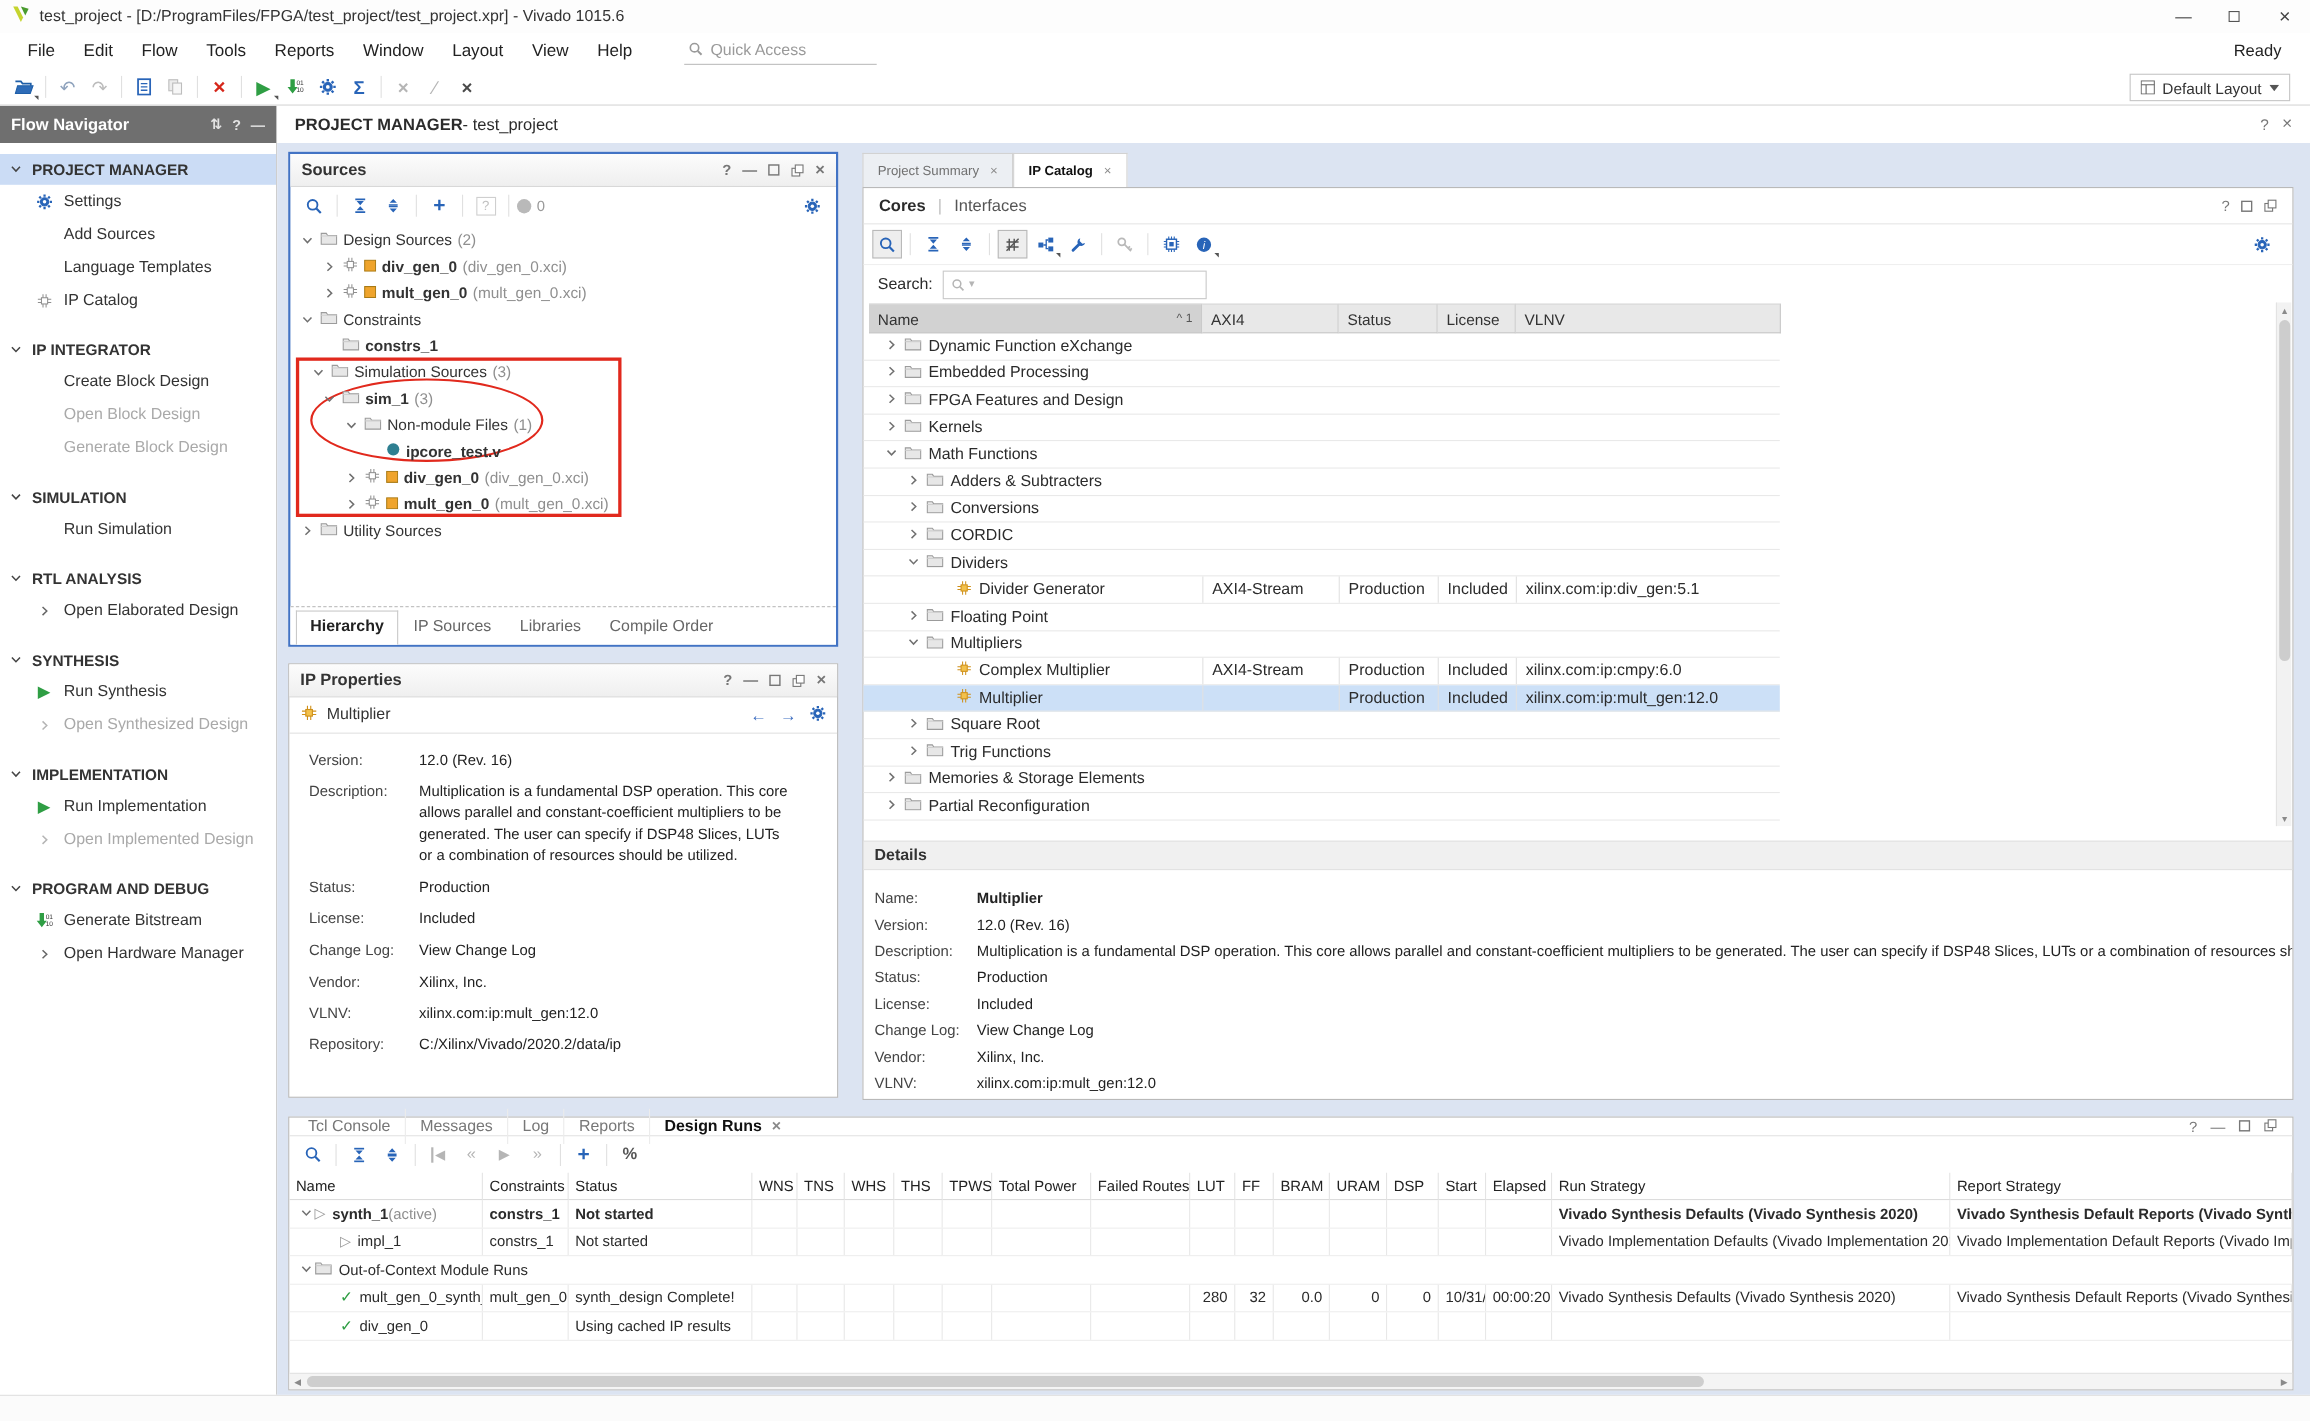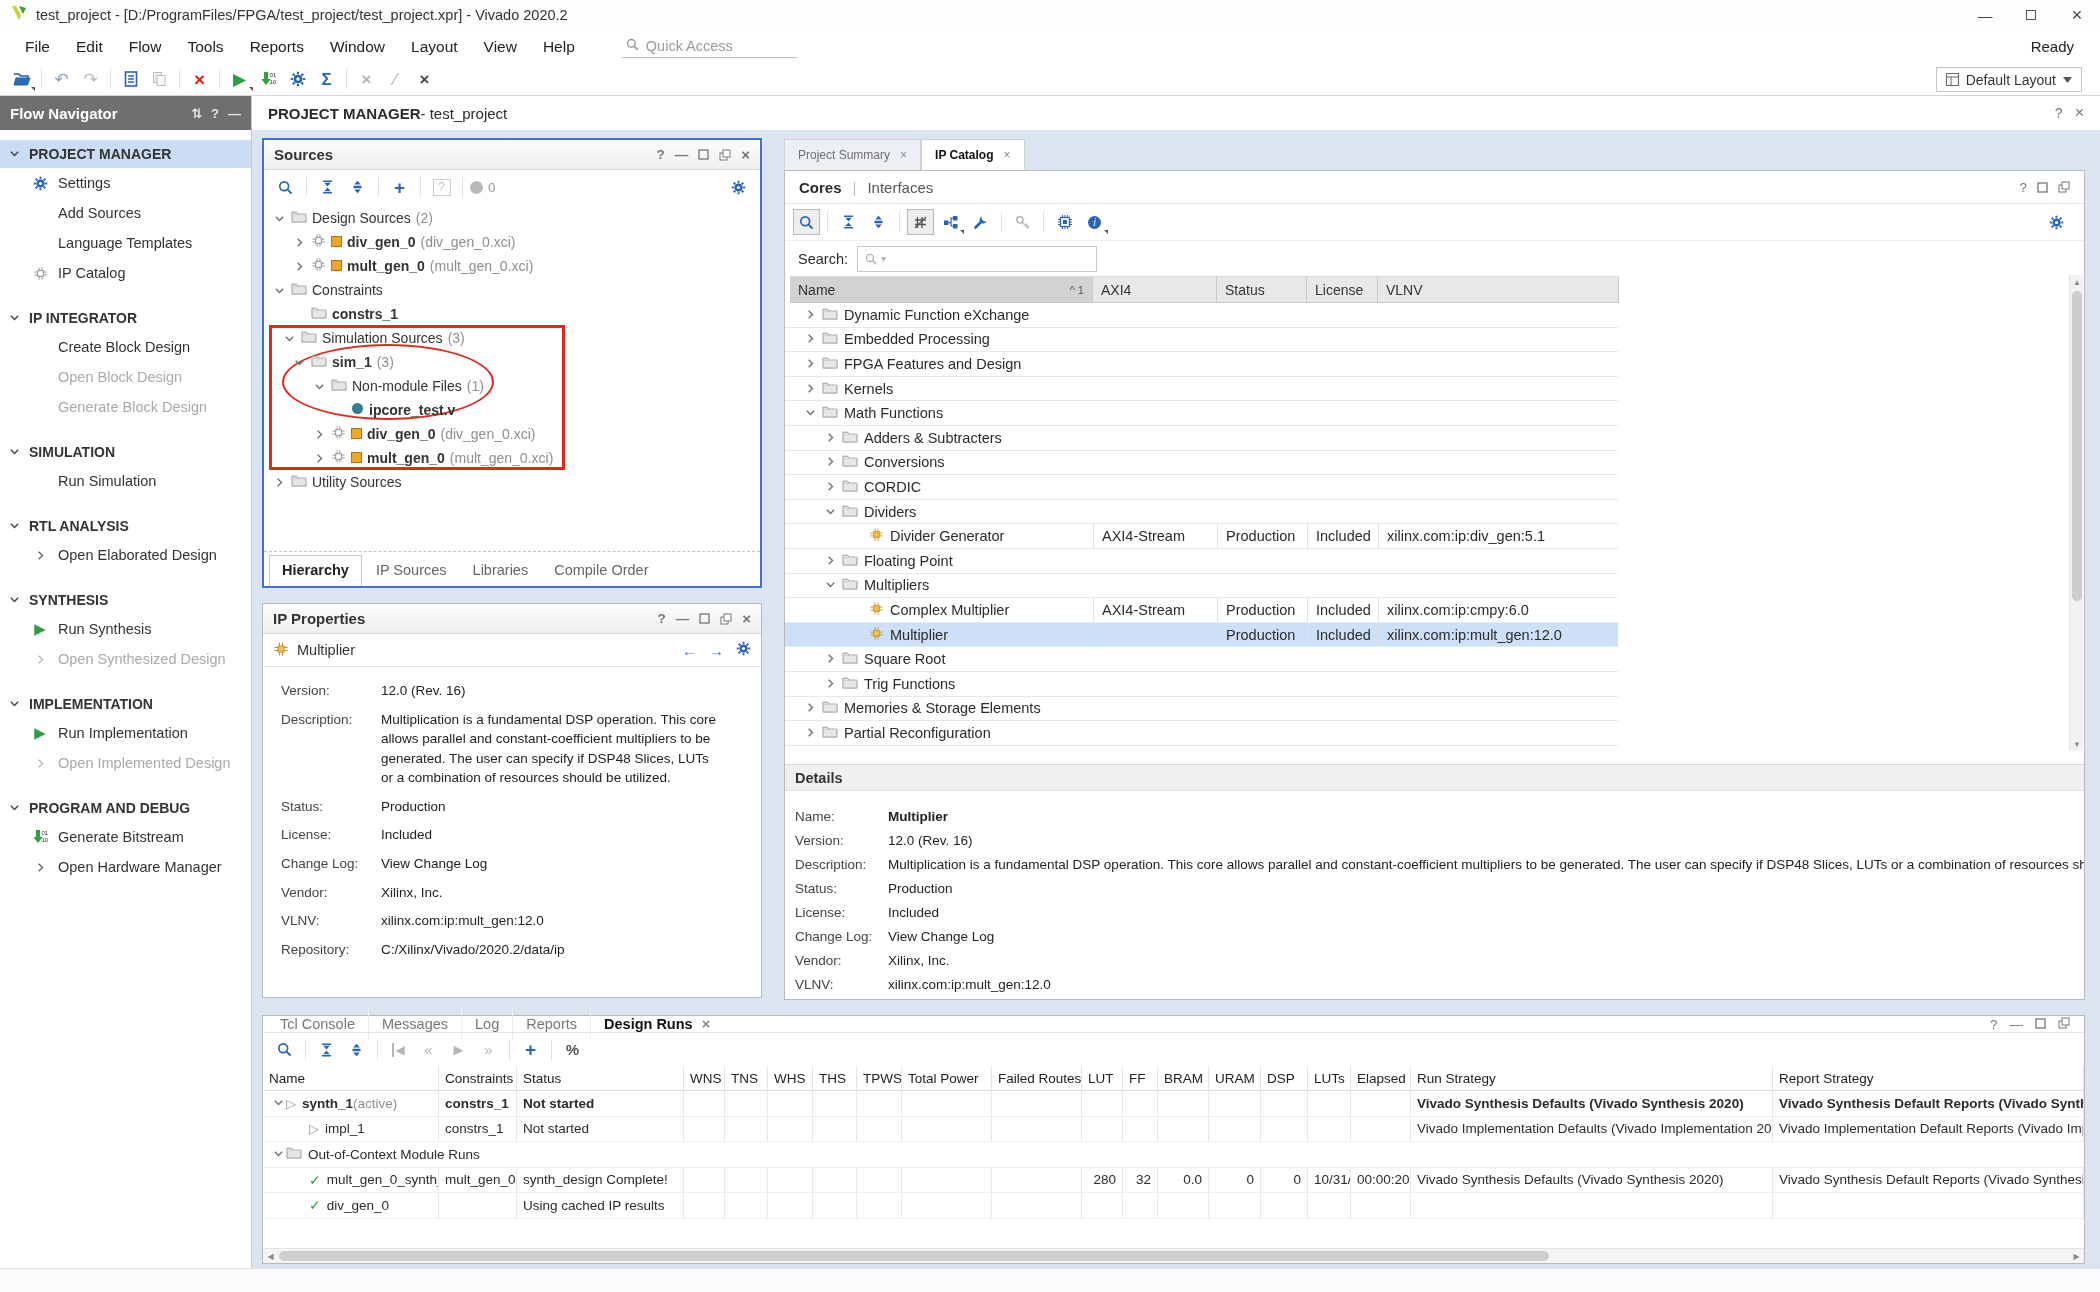--- a/index.html
+++ b/index.html
@@ -136,21 +136,21 @@
 
 <div class="window">
 
   <div class="titlebar">
     <span>
       <svg width="18" height="18" viewBox="0 0 18 18">
           <path d="M2 2l7 14 2-4-5-10z" fill="#c5d42e"></path>
           <path d="M9 2l4 8 3-6z" fill="#4a9b2e"></path>
         </svg>
     </span>
-    <span class="title">test_project - [D:/ProgramFiles/FPGA/test_project/test_project.xpr] - Vivado 2020.2</span>
+    <span class="title">test_project - [D:/ProgramFiles/FPGA/test_project/test_project.xpr] - Vivado 1015.6</span>
     <div class="win-controls">
       <span class="win-btn">—</span>
       <span class="win-btn">
           <span class="sqico"></span>
         </span>
       <span class="win-btn" style="font-size:18px;">×</span>
     </div>
   </div>
 
   <div class="menubar">
@@ -1245,21 +1245,21 @@
                 <span class="hc" style="width: 45px;">WHS</span>
                 <span class="hc" style="width: 44px;">THS</span>
                 <span class="hc" style="width: 45px;">TPWS</span>
                 <span class="hc" style="width: 90px;">Total Power</span>
                 <span class="hc" style="width: 90px;">Failed Routes</span>
                 <span class="hc" style="width: 41px;">LUT</span>
                 <span class="hc" style="width: 35px;">FF</span>
                 <span class="hc" style="width: 51px;">BRAM</span>
                 <span class="hc" style="width: 52px;">URAM</span>
                 <span class="hc" style="width: 47px;">DSP</span>
-                <span class="hc" style="width: 43px;">LUTs</span>
+                <span class="hc" style="width: 43px;">Start</span>
                 <span class="hc" style="width: 60px;">Elapsed</span>
                 <span class="hc" style="width: 362px;">Run Strategy</span>
                 <span class="hc" style="width: 311px;">Report Strategy</span>
               </div>
             <div id="runs-rows">
                 <div class="rrow bold">
                   <span class="cell" style="width: 176px;">
                     <span style="width:4px;flex:none;"></span>
                     <span><svg width="11" height="11" viewBox="0 0 12 12">
                         <path d="M2 4l4 4.2L10 4" fill="none" stroke="#707070" stroke-width="1.5"></path>

